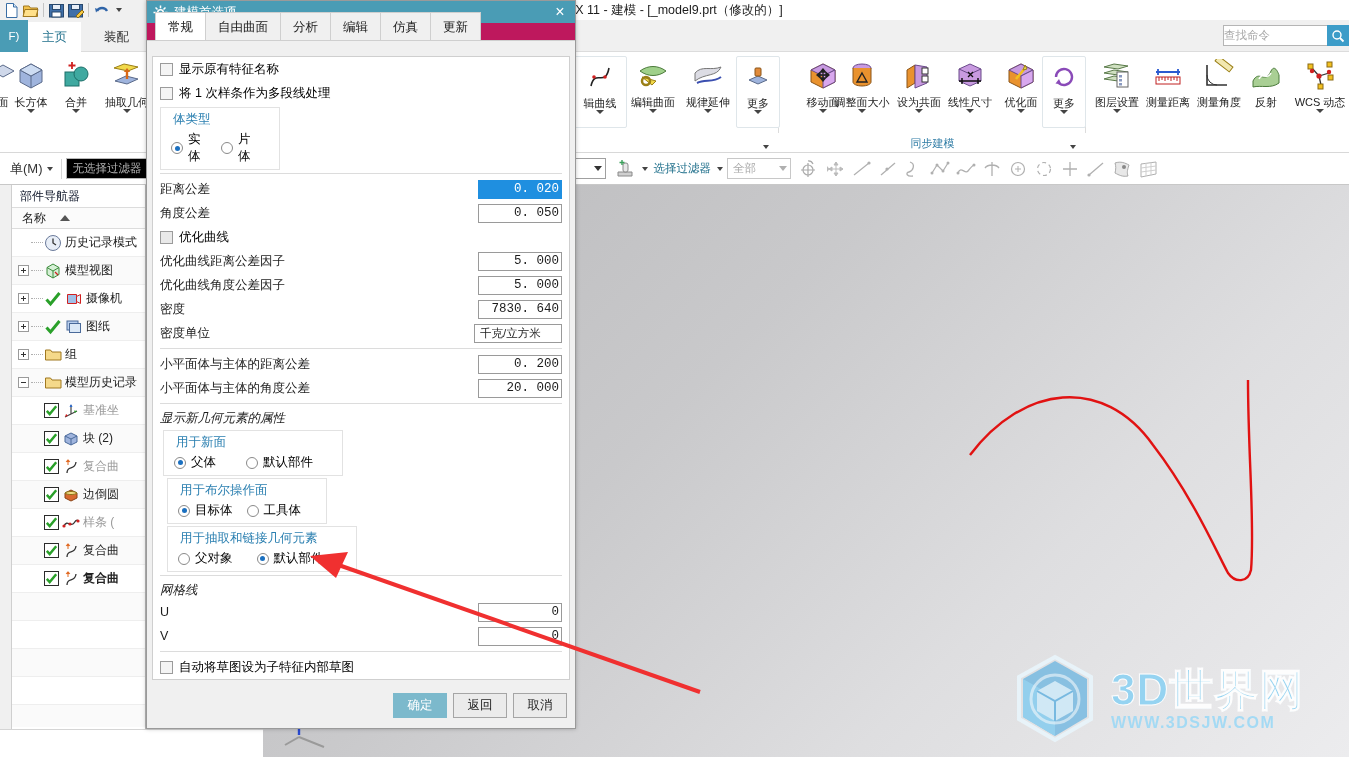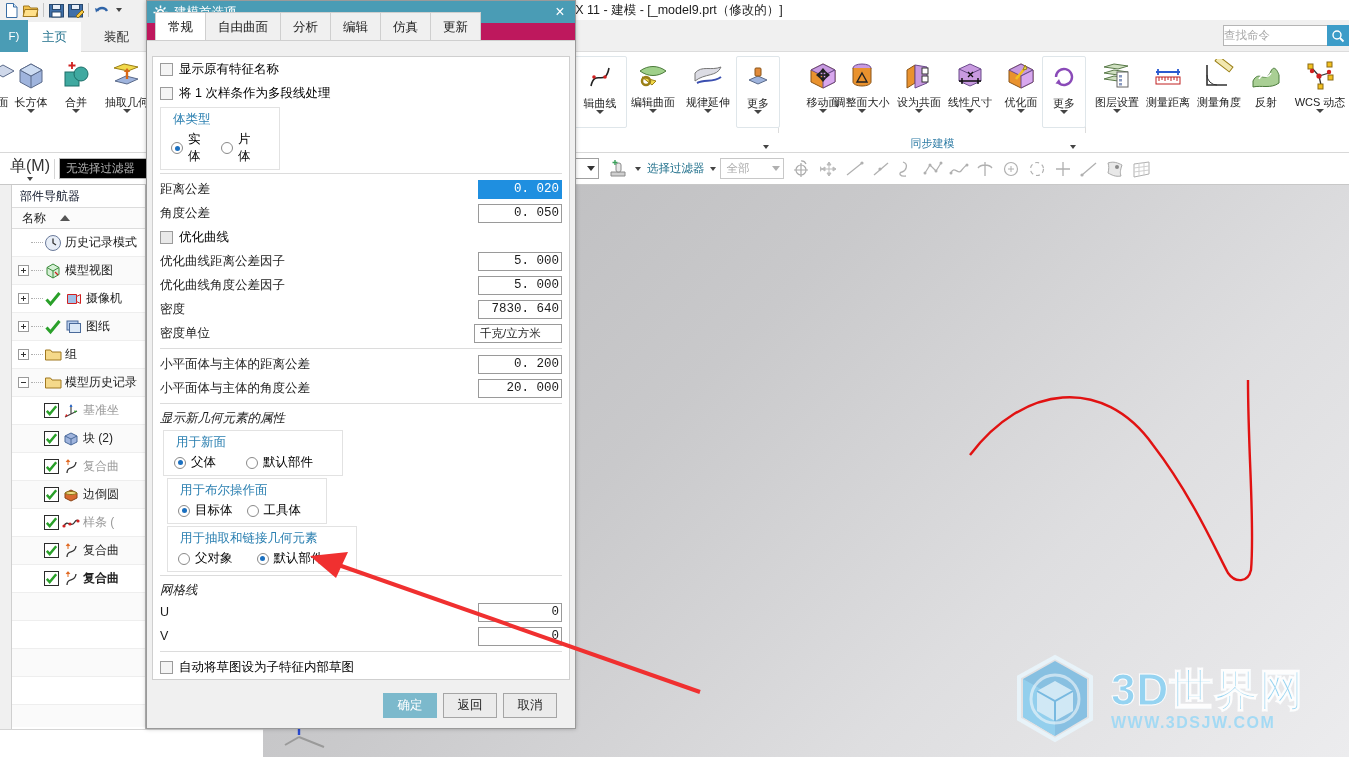--- a/index.html
+++ b/index.html
@@ -255,21 +255,21 @@
     background: #fff; margin-right: 5px; position: relative; flex: 0 0 auto;
   }
   .radio.on::after {
     content: ""; position: absolute; left: 2.5px; top: 2.5px; width: 5px; height: 5px;
     border-radius: 50%; background: #1b70c0;
   }
   .radiolbl { margin-right: 22px; }
   .sechdr { font-size: 12.5px; padding: 3px 7px 1px 7px; color: #1c1c1c; font-style: italic; }
   .dlg-footer {
     position: absolute; left: 0; right: 0; bottom: 0; height: 46px;
-    display: flex; align-items: center; justify-content: flex-end; padding-right: 18px; gap: 6px;
+    display: flex; align-items: center; justify-content: flex-end; padding-right: 8px; gap: 6px;
   }
   .dbtn {
     min-width: 54px; height: 25px; border: 1px solid #a5a5a5; background: #ebebeb;
     font-size: 12.5px; color: #1c1c1c; display: flex; align-items: center; justify-content: center;
     cursor: default;
   }
   .dbtn.primary { background: #7cb9cc; border-color: #7cb9cc; color: #ffffff; }
 
   
   .arrow-svg { position: absolute; left: 0; top: 0; width: 1349px; height: 757px; pointer-events: none; z-index: 60; }
@@ -571,21 +571,21 @@
           </svg>
         </div>
         <div class="lbl">WCS 动态</div>
         <div class="caret"></div>
       </div>
     </div>
   </div>
 
   <div class="selbar">
     <div style="width:8px;"></div>
-    <div style="display:flex; align-items:center; font-size:16px; color:#333;flex-direction:column;">
+    <div style="display:flex; align-items:center; font-size:13px; color:#333;">
       <span>单(M)</span>
       <div class="minicaret"></div>
     </div>
     <div class="sep"></div>
     <div style="width:96px; height:21px; border:1px solid #b8b8b8; background:#000000; display:flex; align-items:center; padding-left:6px; color:#b3b3b3; font-size:11.5px;">
       <span>无选择过滤器</span>
     </div>
 
     <div style="width:332px;"></div>
 

